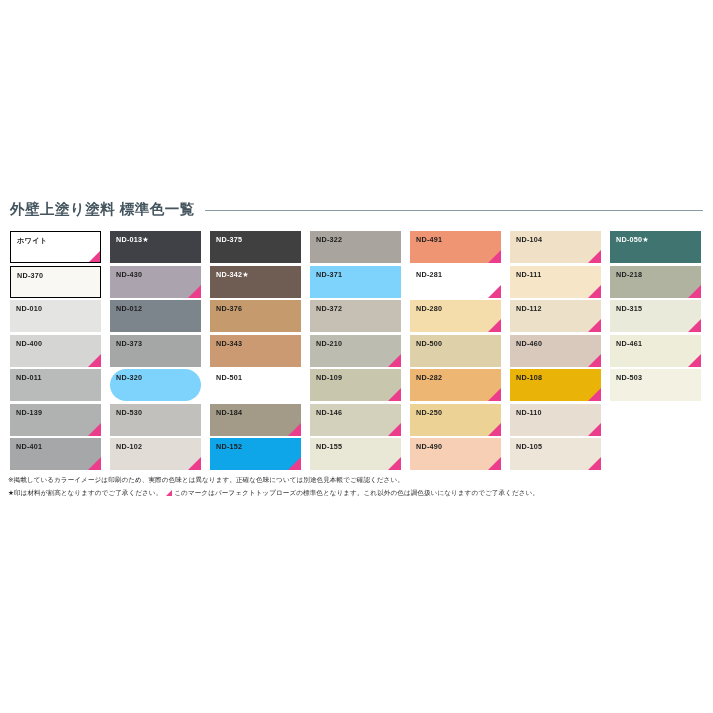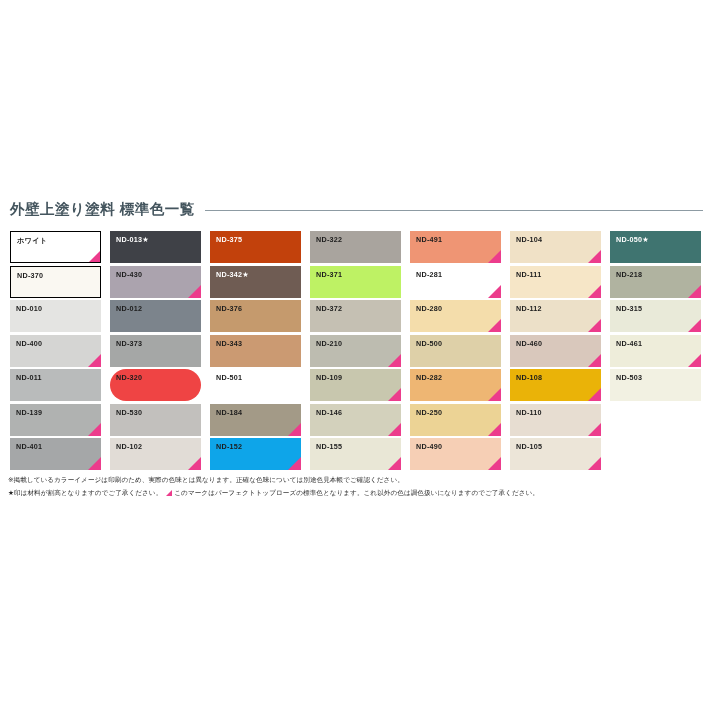--- a/index.html
+++ b/index.html
@@ -141,21 +141,21 @@
 
   <div class="grid" id="swatch-grid">
       <div class="row">
         <div class="cell bordered" style="background: rgb(255, 255, 255);">
           <span class="swatch-label dark">ホワイト</span>
           <span class="corner-mark"></span>
         </div>
         <div class="cell" style="background: rgb(63, 65, 71);">
           <span class="swatch-label light">ND-013★</span>
         </div>
-        <div class="cell" style="background: #c2410c;">
+        <div class="cell" style="background: #404040;">
           <span class="swatch-label light">ND-375</span>
         </div>
         <div class="cell" style="background: rgb(169, 164, 158);">
           <span class="swatch-label dark">ND-322</span>
         </div>
         <div class="cell" style="background: rgb(239, 149, 116); padding-left: 40px;">
           <span class="swatch-label dark">ND-491</span>
           <span class="corner-mark"></span>
         </div>
         <div class="cell" style="background: rgb(240, 225, 198);">
@@ -170,21 +170,21 @@
         <div class="cell bordered" style="background: rgb(250, 248, 242);">
           <span class="swatch-label dark">ND-370</span>
         </div>
         <div class="cell" style="background: rgb(171, 163, 174);">
           <span class="swatch-label dark">ND-430</span>
           <span class="corner-mark"></span>
         </div>
         <div class="cell" style="background: rgb(111, 92, 83);">
           <span class="swatch-label light">ND-342★</span>
         </div>
-        <div class="cell" style="background: #bef264;">
+        <div class="cell" style="background: #7dd3fc;">
           <span class="swatch-label dark">ND-371</span>
         </div>
         <div class="cell">
           <span class="swatch-label dark">ND-281</span>
           <span class="corner-mark"></span>
         </div>
         <div class="cell" style="background: rgb(246, 230, 199);">
           <span class="swatch-label dark">ND-111</span>
           <span class="corner-mark"></span>
         </div>
@@ -243,21 +243,21 @@
         </div>
         <div class="cell" style="background: rgb(238, 237, 218);">
           <span class="swatch-label dark">ND-461</span>
           <span class="corner-mark"></span>
         </div>
       </div>
       <div class="row">
         <div class="cell" style="background: rgb(185, 187, 187);">
           <span class="swatch-label dark">ND-011</span>
         </div>
-        <div class="cell" style="background: #ef4444; border-radius: 16px;">
+        <div class="cell" style="background: #7dd3fc; border-radius: 16px;">
           <span class="swatch-label dark">ND-320</span>
         </div>
         <div class="cell">
           <span class="swatch-label dark">ND-501</span>
         </div>
         <div class="cell" style="background: rgb(200, 199, 174);">
           <span class="swatch-label dark">ND-109</span>
           <span class="corner-mark"></span>
         </div>
         <div class="cell" style="background: rgb(238, 182, 115);">

